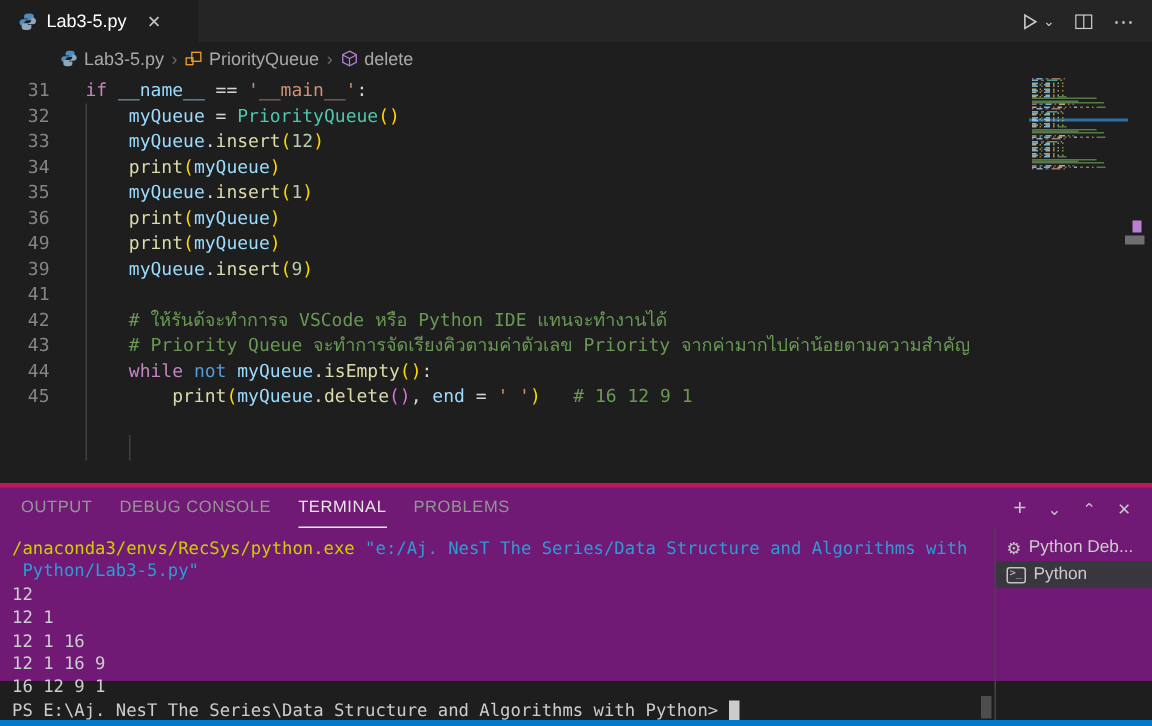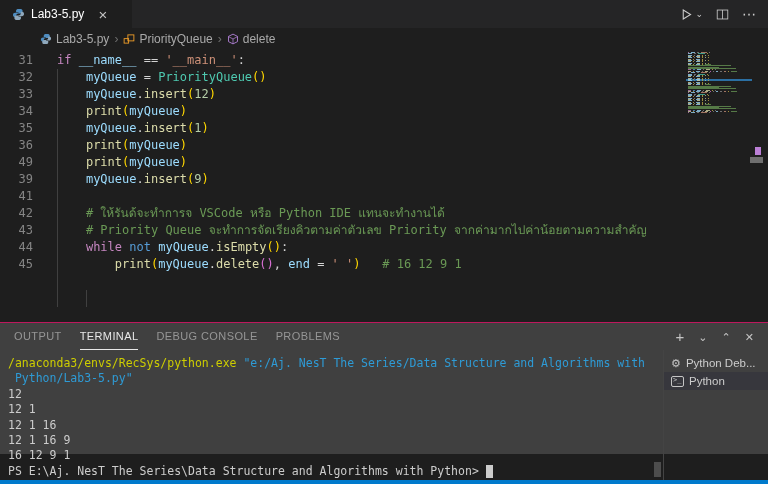--- a/index.html
+++ b/index.html
@@ -48,21 +48,21 @@
   
   .minimap { position:absolute; left:688px; top:2px; width:64px; height:118px; cursor:pointer; }
   .mm-row { height:1px; margin-bottom:0.35px; display:flex; gap:2px; }
   .mm-bar { height:1px; opacity:.75; }
   .mm-line { position:absolute; left:-2px; top:27px; width:66px; height:2px; background:#2b6fa3; }
   .scroll-col { position:absolute; left:754px; top:0; width:14px; height:272px; cursor:pointer; }
   .deco-pink { position:absolute; left:1px; top:97px; width:6px; height:8px; background:#bb7fd6; }
   .deco-gray { position:absolute; left:-4px; top:107px; width:13px; height:6px; background:#6f6f6f; }
   
   .panel { position:absolute; left:0; top:322px; width:768px; height:132px;
-           border-top:1px solid #be185d; background:#404040; }
+           border-top:3px solid #be185d; background:#701a75; }
   .panel-header { position:relative; height:27px; display:flex; align-items:stretch; padding-left:14px; }
   .ptab { display:flex; align-items:center; margin-right:18px; font-size:11px;
           letter-spacing:.4px; color:#969696; border-bottom:1px solid transparent; cursor:pointer; }
   .ptab.active { color:#e7e7e7; border-bottom-color:#e7e7e7; }
   .panel-actions { position:absolute; right:14px; top:0; height:27px;
                    display:flex; align-items:center; gap:14px; color:#c5c5c5; }
   .pa { font-size:13px; line-height:1; cursor:pointer; }
   .pa-plus::before { content:"+"; font-size:15px; }
   .pa-chevdown::before { content:"⌄"; font-size:11px; }
   .pa-chevup::before { content:"⌃"; font-size:11px; }
@@ -483,22 +483,22 @@
       </div>
     <div class="scroll-col">
       <div class="deco-pink"></div>
       <div class="deco-gray"></div>
     </div>
   </div>
 
   <div class="panel">
     <div class="panel-header">
       <span class="ptab">OUTPUT</span>
+      <span class="ptab">DEBUG CONSOLE</span>
       <span class="ptab active">TERMINAL</span>
-      <span class="ptab">DEBUG CONSOLE</span>
       <span class="ptab">PROBLEMS</span>
       <span class="panel-actions">
         <span class="pa pa-plus"></span>
         <span class="pa pa-chevdown"></span>
         <span class="pa pa-chevup"></span>
         <span class="pa pa-close"></span>
       </span>
     </div>
     <div class="panel-body">
       <div class="terminal">

